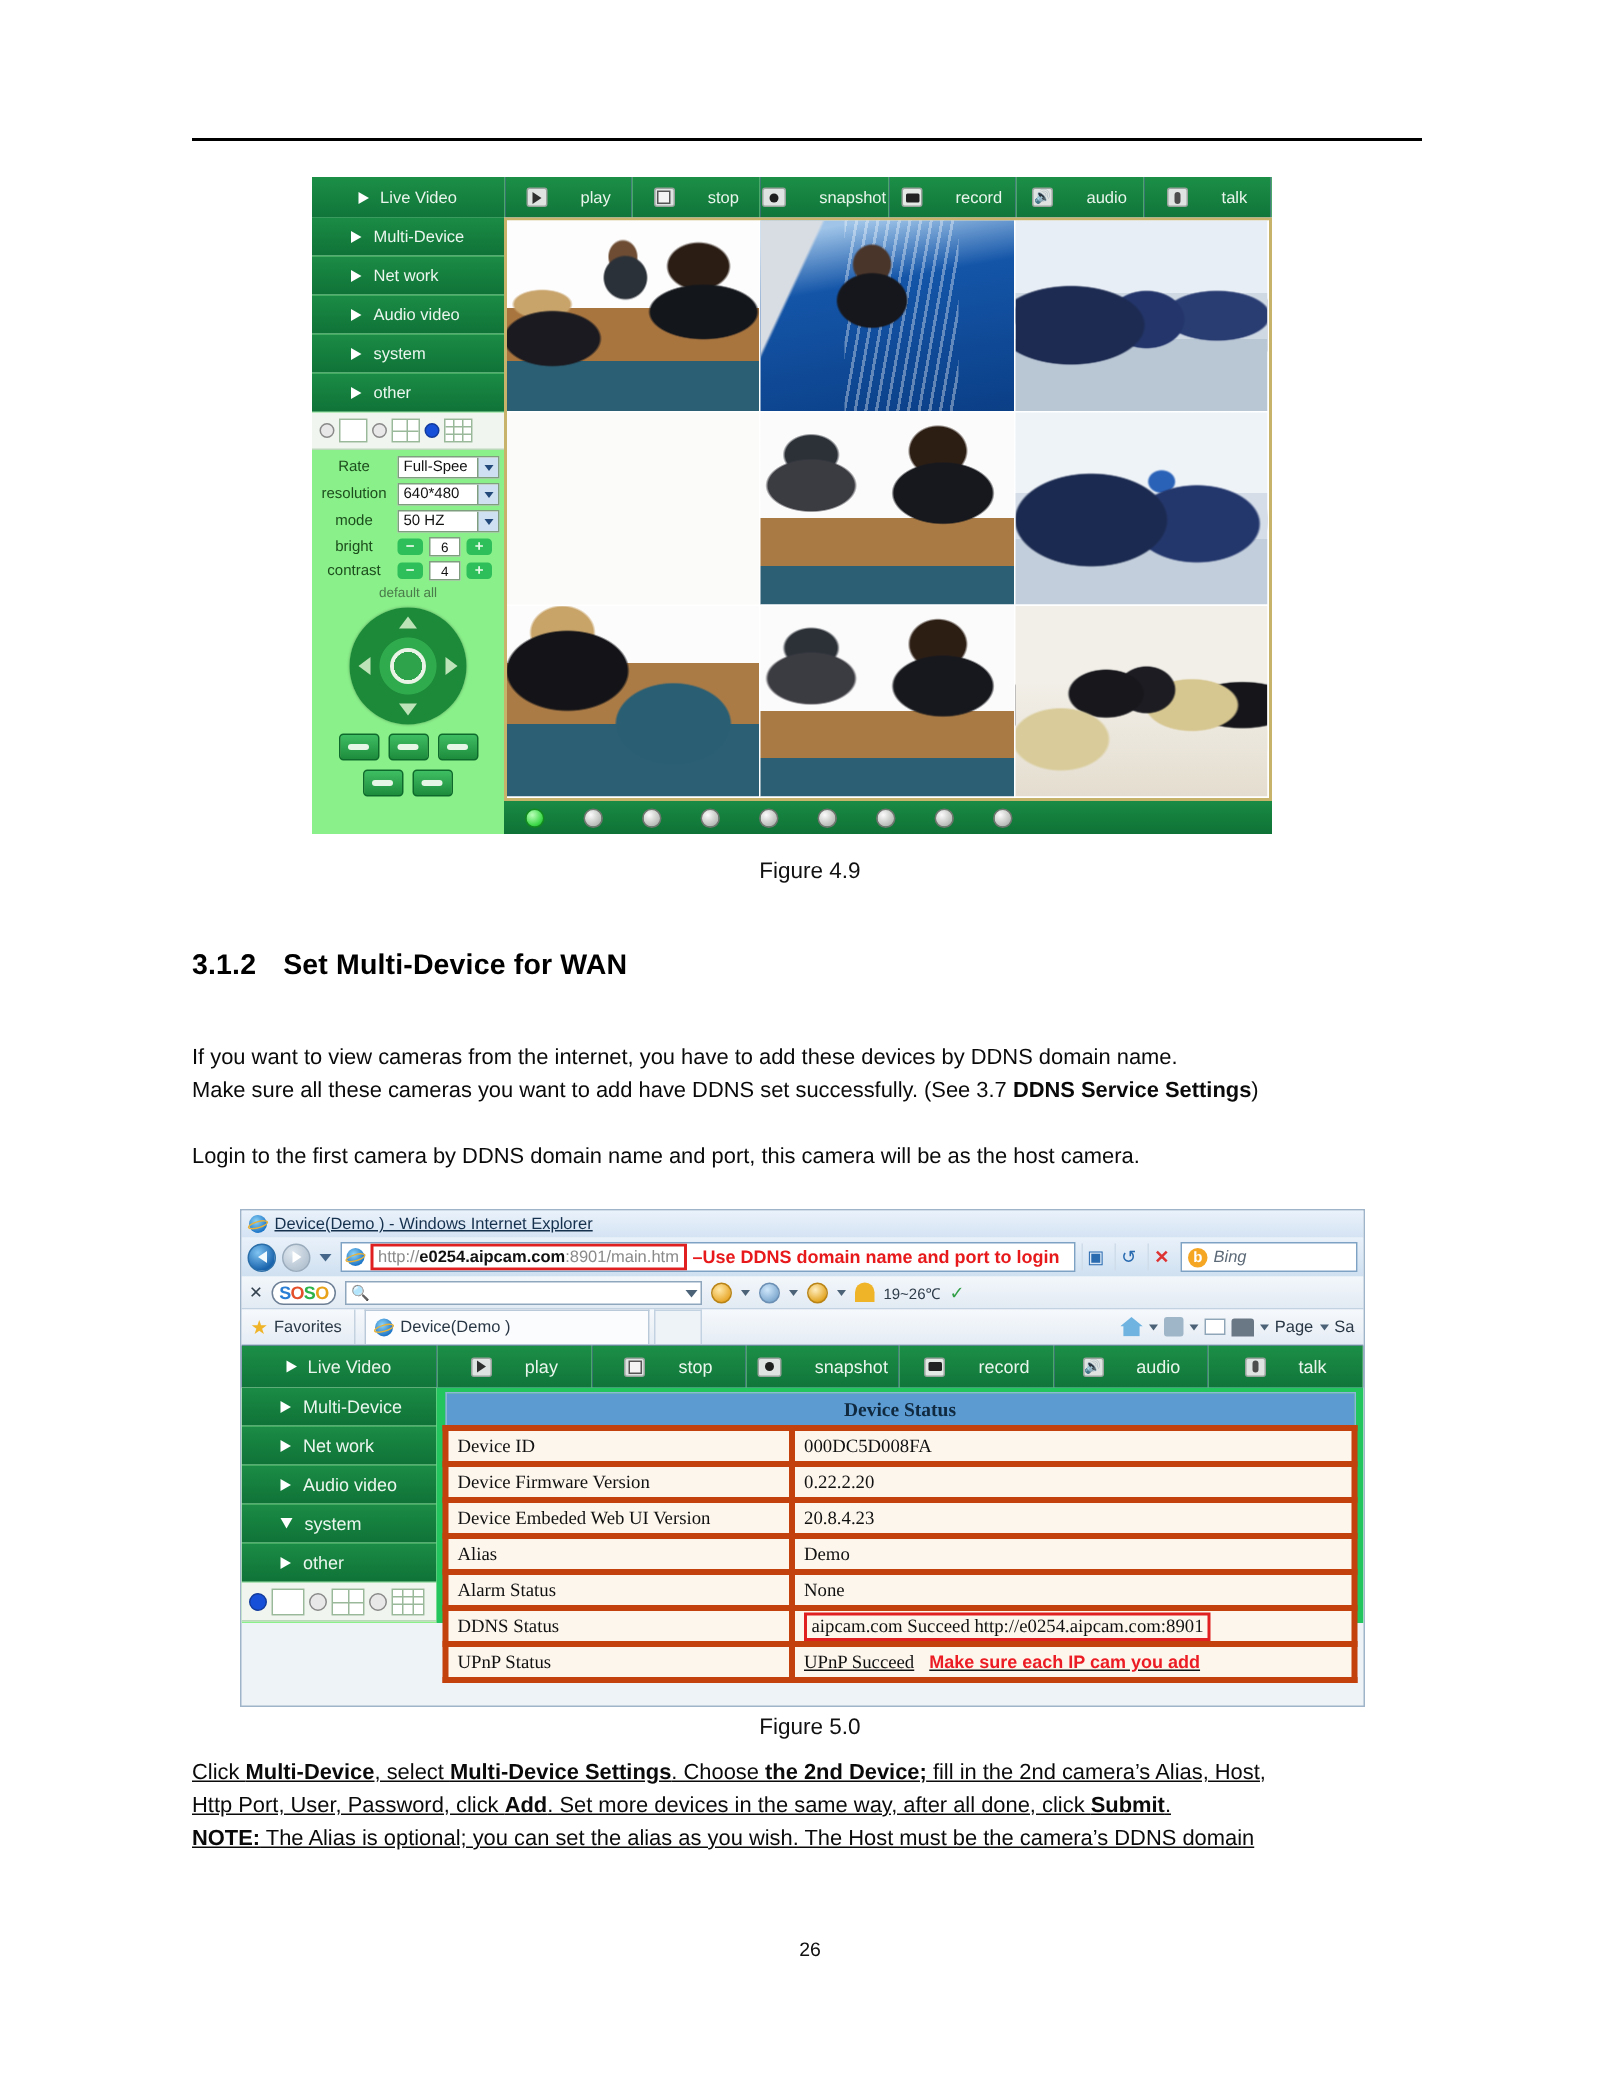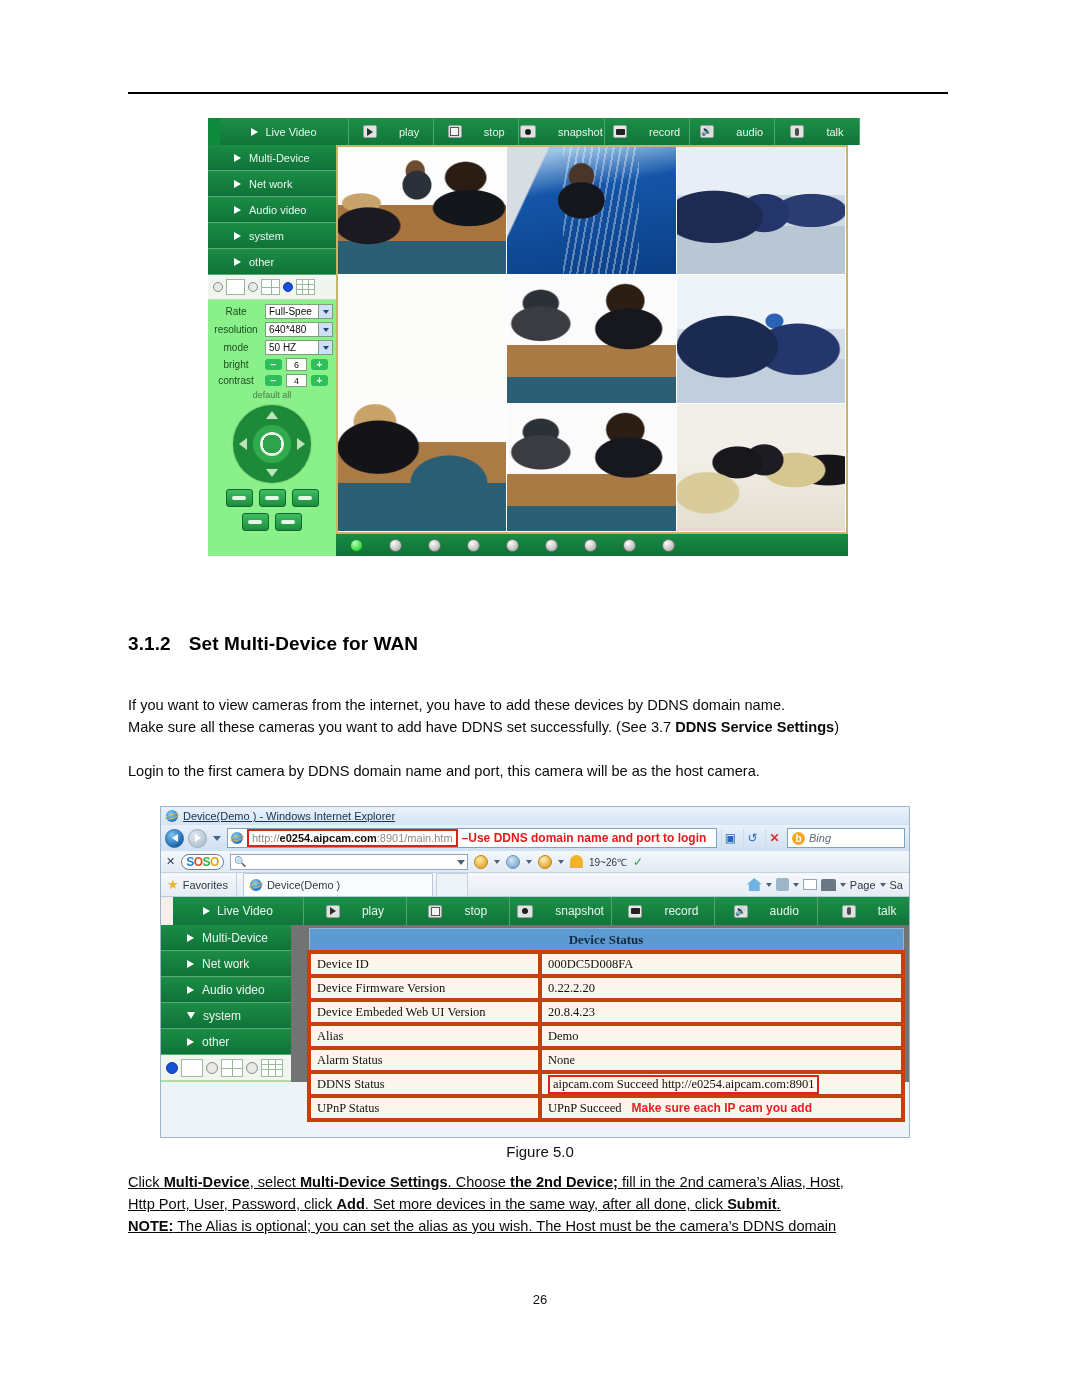--- a/index.html
+++ b/index.html
@@ -36,21 +36,21 @@
     position: absolute;
     left: 208px; top: 118px;
     width: 640px; height: 438px;
     background: #0d8a3d;
     box-sizing: border-box;
   }
 
   
   .cam-toolbar {
     position: absolute;
-    left: 12px; top: 0;
+    left: 0; top: 0;
     width: 100%;
     height: 27px;
     display: flex;
     background: #6d28d9;
   }
   .tb-cell {
     height: 27px;
     display: flex;
     align-items: center;
     justify-content: center;
@@ -751,22 +751,22 @@
   .cam50-left .menu-item { height: 26px; font-size: 12px; }
   .cam50-left .view-row { height: 26px; }
   .cam50-left .grid-ico { width: 22px; height: 18px; }
   .cam50-left .radio-dot { width: 12px; height: 12px; }
 
   
   .status-wrap {
     position: absolute;
     left: 130px; top: 28px;
     right: 0; bottom: 0;
-    background: #737373;
-    padding: 3px 4px 0 16px;
+    background: #22c55e;
+    padding: 3px 4px 0 4px;
     box-sizing: border-box;
   }
   table.devstat {
     width: 100%;
     border-collapse: collapse;
     font-family: "Liberation Serif", serif;
     font-size: 12.5px;
     color: #111;
   }
   table.devstat th {
@@ -784,21 +784,21 @@
     background: #fdf6ec;
     vertical-align: middle;
   }
   table.devstat td.k { width: 215px; }
   .ddns-box {
     border: 2px solid #e02020;
     display: inline-block;
     padding: 0 3px;
     line-height: 15px;
   }
-  .upnp-row { display: flex; align-items: center; gap: 10px; }
+  .upnp-row { display: flex; align-items: center; gap: 10px; text-decoration: underline; }
   .annot {
     color: #ec1c24;
     font-weight: bold;
     font-family: "Liberation Sans", sans-serif;
     font-size: 12px;
     white-space: nowrap;
   }
   .refresh-row {
     text-align: center;
     position: relative;
@@ -965,20 +965,21 @@
       <span class="status-led"></span>
       <span class="status-led"></span>
       <span class="status-led"></span>
       <span class="status-led"></span>
       <span class="status-led"></span>
       <span class="status-led"></span>
       <span class="status-led"></span>
     </div>
   </div>
 
+  <div class="caption" id="cap49">Figure 4.9</div>
 
   <div class="h3">
     <span class="num">3.1.2</span><span>Set Multi-Device for WAN</span>
   </div>
 
   <div class="para" id="p1">
     <div>If you want to view cameras from the internet, you have to add these devices by DDNS domain name.</div>
     <div><span>Make sure all these cameras you want to add have DDNS set successfully. (See 3.7 </span><b>DDNS Service Settings</b><span>)</span></div>
   </div>
 

